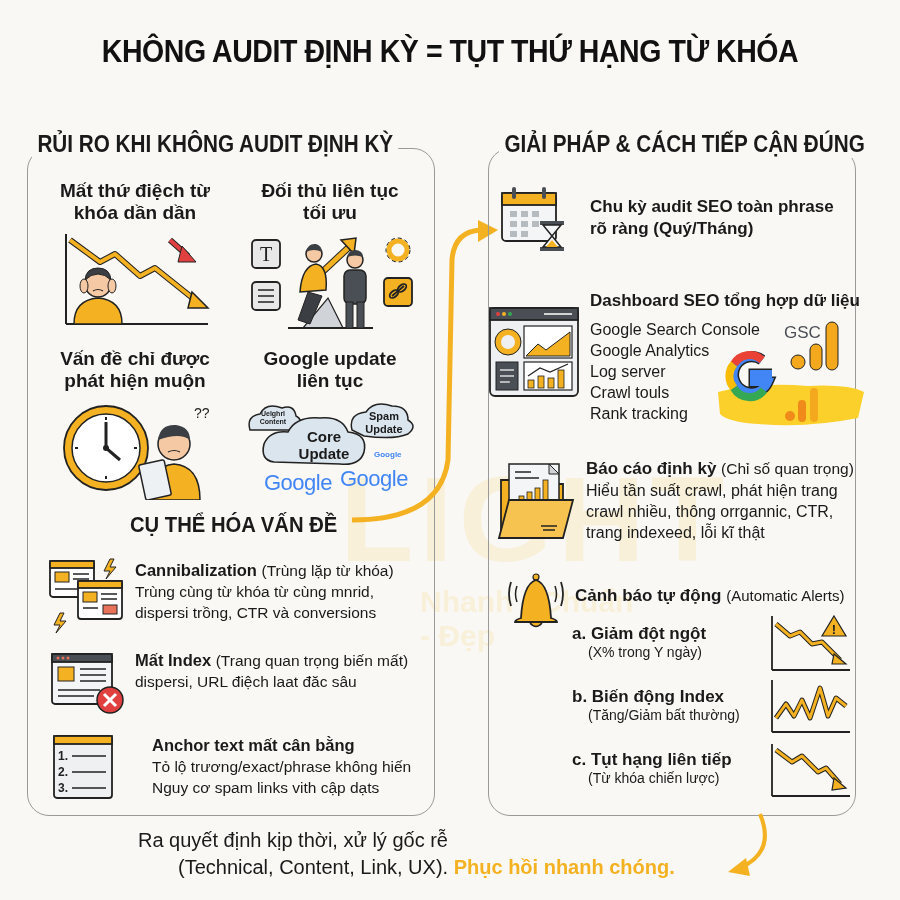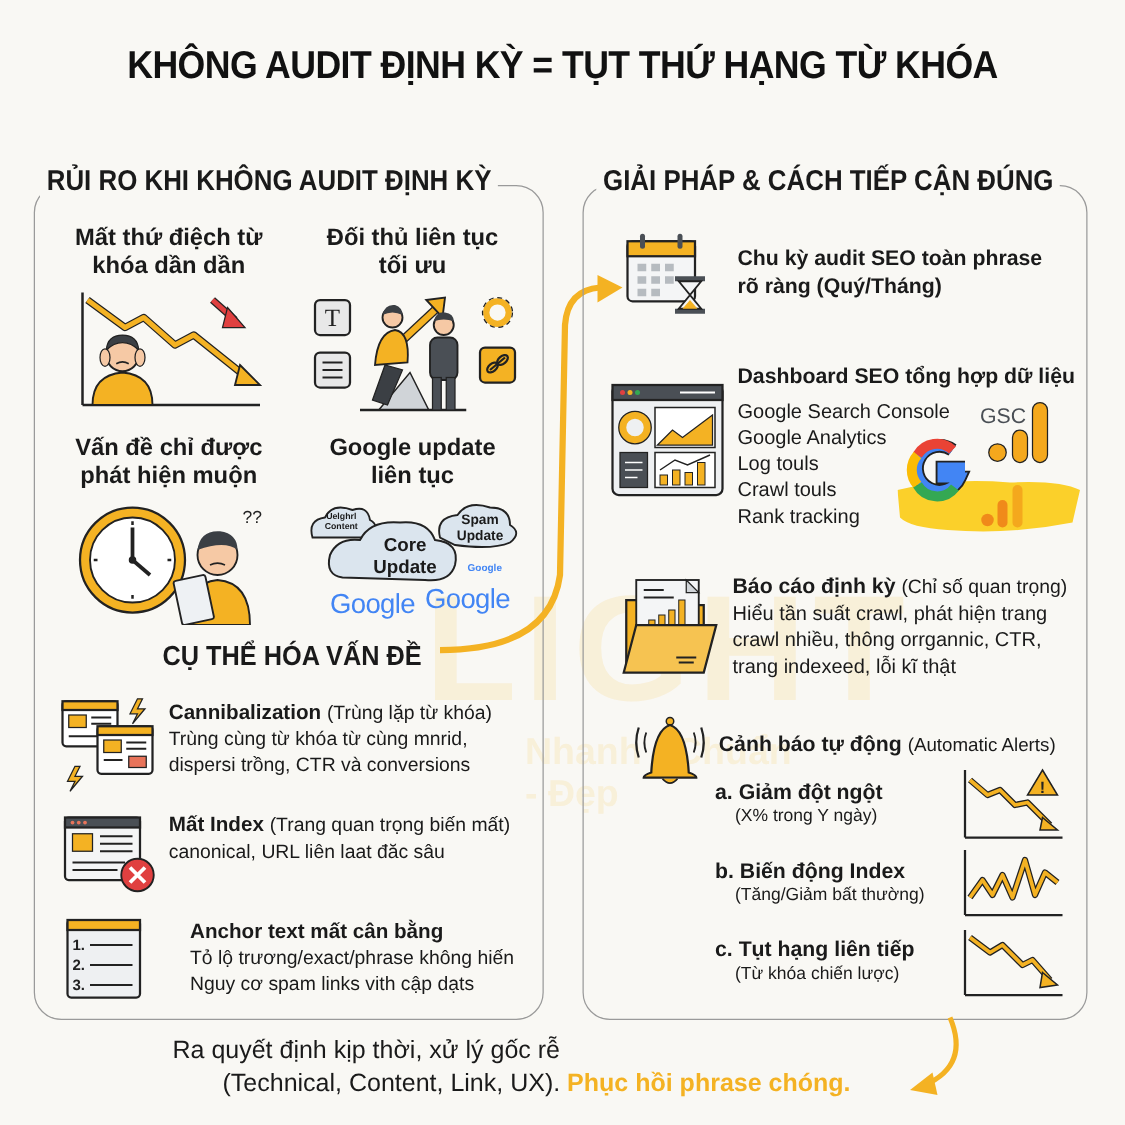--- a/index.html
+++ b/index.html
@@ -16,21 +16,21 @@
     position: absolute; left: 300px; top: 390px; width: 340px; height: 260px;
     font-weight: bold; color: rgba(245,184,40,0.13); pointer-events: none;
   }
   .watermark .big { position: absolute; left: 40px; top: 60px; font-size: 120px; letter-spacing: 6px; }
   .watermark .small { position: absolute; left: 120px; top: 195px; font-size: 30px; }
 
   .panel {
     position: absolute; border: 1.5px solid #9a9a9a; border-radius: 22px;
   }
   .panel-left { left: 27px; top: 148px; width: 408px; height: 668px; }
-  .panel-right { left: 466px; top: 148px; width: 404px; height: 668px; padding-left: 11px; }
+  .panel-right { left: 488px; top: 148px; width: 368px; height: 668px; padding-left: 11px; }
   .panel-title {
     position: absolute; top: -18px; background: #f9f8f4; padding: 0 6px;
     font-size: 23px; font-weight: bold; white-space: nowrap; transform: scaleX(0.9); transform-origin: left center;
   }
   .panel-left .panel-title { left: 4px; }
   .panel-right .panel-title { left: 10px; }
 
   .card-title {
     position: absolute; text-align: center; font-size: 19px; font-weight: bold; line-height: 22px;
   }
@@ -214,21 +214,21 @@
   <line x1="30" y1="19" x2="56" y2="19" stroke="#222" stroke-width="1.5"></line>
   <line x1="30" y1="25" x2="56" y2="25" stroke="#222" stroke-width="1.5"></line>
   <line x1="30" y1="31" x2="56" y2="31" stroke="#222" stroke-width="1.5"></line>
   <line x1="8" y1="40" x2="50" y2="40" stroke="#222" stroke-width="1.5"></line>
   <line x1="8" y1="46" x2="44" y2="46" stroke="#222" stroke-width="1.5"></line>
   <circle cx="60" cy="50" r="13" fill="#e04040" stroke="#222" stroke-width="1.5"></circle>
   <path d="M54,44 L66,56 M66,44 L54,56" stroke="#fff" stroke-width="3"></path>
 </svg>
 <div class="issue" style="top:650px;">
   <div class="h"><span>Mất Index</span> <span class="paren">(Trang quan trọng biến mất)</span></div>
-  <div>canonical, URL liên laat đăc sâu</div>
+  <div>dispersi, URL điệch laat đăc sâu</div>
 </div>
 
 <svg class="abs" style="left:52px; top:734px;" width="64" height="66" viewBox="0 0 64 66">
   <rect x="2" y="2" width="58" height="62" rx="3" fill="#eef0f2" stroke="#222" stroke-width="1.8"></rect>
   <rect x="2" y="2" width="58" height="8" fill="#f4b223" stroke="#222" stroke-width="1.8"></rect>
   <text x="6" y="26" font-size="12" font-weight="bold" fill="#222" font-family="Liberation Sans, sans-serif">1.</text>
   <text x="6" y="42" font-size="12" font-weight="bold" fill="#222" font-family="Liberation Sans, sans-serif">2.</text>
   <text x="6" y="58" font-size="12" font-weight="bold" fill="#222" font-family="Liberation Sans, sans-serif">3.</text>
   <line x1="20" y1="22" x2="54" y2="22" stroke="#222" stroke-width="1.5"></line>
   <line x1="20" y1="38" x2="54" y2="38" stroke="#222" stroke-width="1.5"></line>
@@ -288,21 +288,21 @@
   <rect x="40" y="74" width="6" height="8" fill="#f4b223" stroke="#222" stroke-width="0.8"></rect>
   <rect x="50" y="70" width="6" height="12" fill="#f4b223" stroke="#222" stroke-width="0.8"></rect>
   <rect x="60" y="72" width="6" height="10" fill="#f4b223" stroke="#222" stroke-width="0.8"></rect>
   <rect x="70" y="64" width="6" height="18" fill="#f4b223" stroke="#222" stroke-width="0.8"></rect>
   <polyline points="40,70 52,62 62,66 80,58" fill="none" stroke="#222" stroke-width="1.2"></polyline>
 </svg>
 <div class="abs sol-title" style="left:590px; top:290px; width:280px;">Dashboard SEO tổng hợp dữ liệu</div>
 <div class="abs sol-body" style="left:590px; top:319px; width:200px;">
   <div>Google Search Console</div>
   <div>Google Analytics</div>
-  <div>Log touls</div>
+  <div>Log server</div>
   <div>Crawl touls</div>
   <div>Rank tracking</div>
 </div>
 <svg class="abs" style="left:718px; top:320px;" width="150" height="112" viewBox="0 0 150 112">
   <path d="M0,72 Q40,62 90,66 Q130,64 146,72 L140,98 Q90,108 40,104 Q10,102 2,94 Z" fill="#fbd02a"></path>
   <path d="M44,40 A18,18 0 1 0 50,62 L36,62 L36,54 L54,54" fill="none" stroke="#222" stroke-width="11"></path>
   <path d="M44,40 A18,18 0 1 0 50,62 L36,62 L36,54 L54,54" fill="none" stroke="#4285f4" stroke-width="8"></path>
   <path d="M44,40 A18,18 0 0 0 16,44" fill="none" stroke="#ea4335" stroke-width="8"></path>
   <path d="M16,44 A18,18 0 0 0 16,68" fill="none" stroke="#fbbc05" stroke-width="8"></path>
   <path d="M16,68 A18,18 0 0 0 46,70" fill="none" stroke="#34a853" stroke-width="8"></path>
@@ -381,18 +381,18 @@
 <svg class="abs" style="left:768px; top:742px;" width="84" height="56" viewBox="0 0 84 56">
   <line x1="4" y1="2" x2="4" y2="54" stroke="#222" stroke-width="1.8"></line>
   <line x1="4" y1="54" x2="82" y2="54" stroke="#222" stroke-width="1.8"></line>
   <polyline points="8,8 24,20 34,14 50,30 58,26 72,42" fill="none" stroke="#222" stroke-width="5" stroke-linejoin="round"></polyline>
   <polyline points="8,8 24,20 34,14 50,30 58,26 72,42" fill="none" stroke="#f4b223" stroke-width="3" stroke-linejoin="round"></polyline>
   <polygon points="66,36 78,46 64,48" fill="#f4b223" stroke="#222" stroke-width="1.2"></polygon>
 </svg>
 
 <div class="footer">
   <div>Ra quyết định kịp thời, xử lý gốc rễ</div>
-  <div class="l2"><span>(Technical, Content, Link, UX).</span> <span class="hl">Phục hồi phrase chóng.</span></div>
+  <div class="l2"><span>(Technical, Content, Link, UX).</span> <span class="hl">Phục hồi nhanh chóng.</span></div>
 </div>
 <svg class="abs" style="left:720px; top:812px;" width="60" height="70" viewBox="0 0 60 70">
   <path d="M40,2 Q56,40 20,56" fill="none" stroke="#f4b223" stroke-width="4"></path>
   <polygon points="26,46 8,60 30,64" fill="#f4b223"></polygon>
 </svg>
 
 </body></html>

